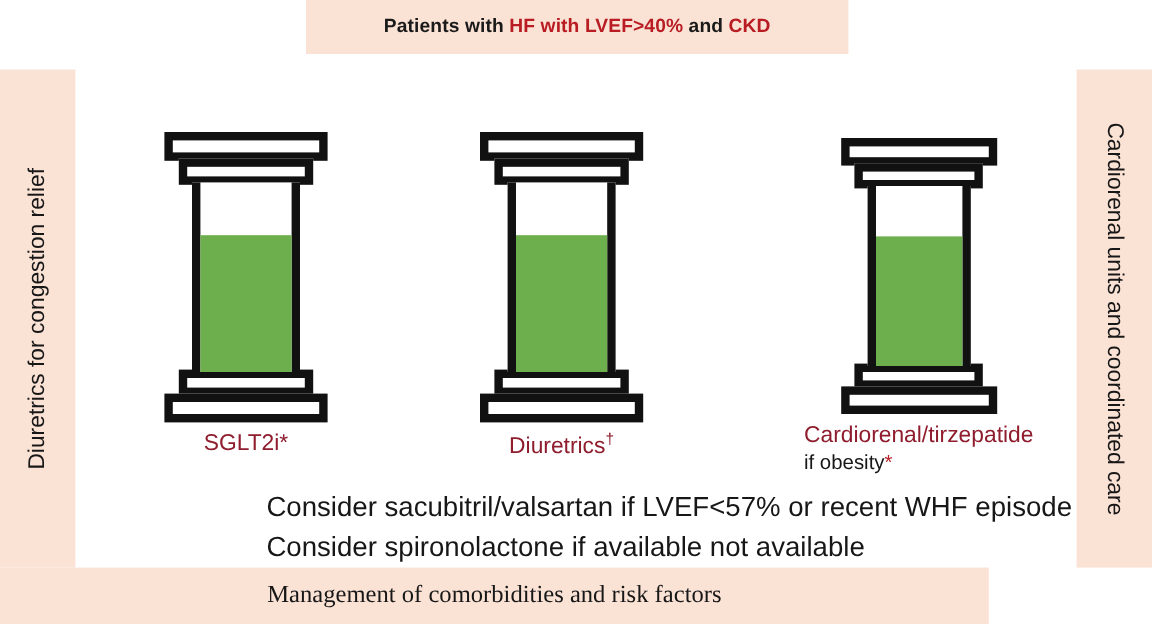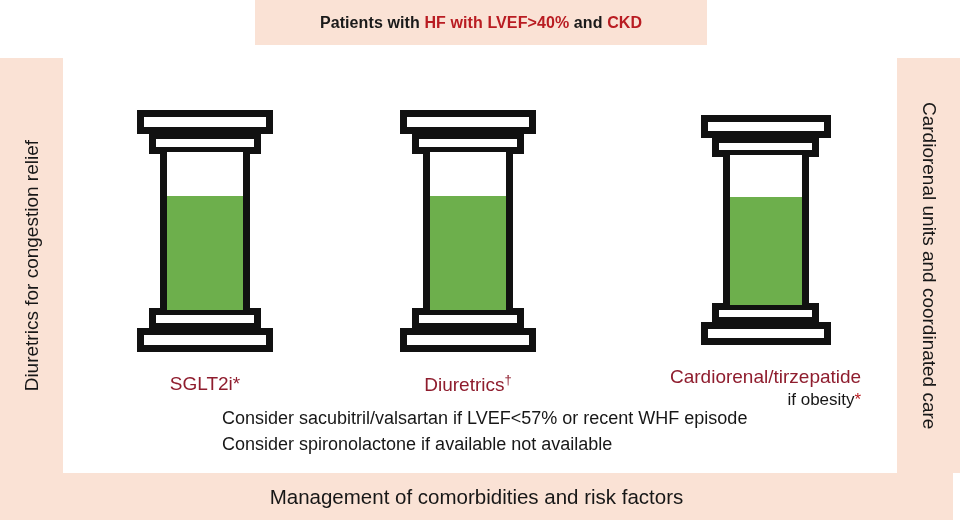--- a/index.html
+++ b/index.html
@@ -63,26 +63,27 @@
     font-size: 19px;
     color: #171717;
     white-space: nowrap;
   }
 
   
   .footer-band {
     position: absolute;
     left: 0px;
     top: 473px;
-    width: 953px;
+    width: 824px;
     height: 47px;
     background: #fae2d5;
     display: flex;
     align-items: center;
     justify-content: center;
+    font-family: Liberation Serif, serif;
   }
   .footer-text {
     font-size: 20.5px;
     color: #171717;
     white-space: nowrap;
   }
 
   
   .stage {
     position: absolute;
@@ -123,43 +124,43 @@
   }
   .shaft-fill {
     position: absolute;
     left: 0;
     right: 0;
     bottom: 0;
     background: #6DAF4C;
   }
 
   .pillar-label {
-    margin-top: 20px;
-    text-align: right;
+    margin-top: 6px;
+    text-align: left;
     line-height: 1.25;
   }
   .label-main {
     font-size: 19px;
     color: #8f1d2e;
     white-space: nowrap;
   }
   .label-sub {
     font-size: 17px;
     color: #171717;
     white-space: nowrap;
   }
   .label-sub .ast { color: #b91c22; }
   .label-main .dag { font-size: 13px; vertical-align: super; }
 
   
   .notes {
     position: absolute;
     left: 222px;
     top: 406px;
-    font-size: 18px;
+    font-size: 23px;
     color: #171717;
     line-height: 1.42;
     white-space: nowrap;
   }
   .notes div { }
 </style>
 </head>
 <body>
 
 <div id="root">

